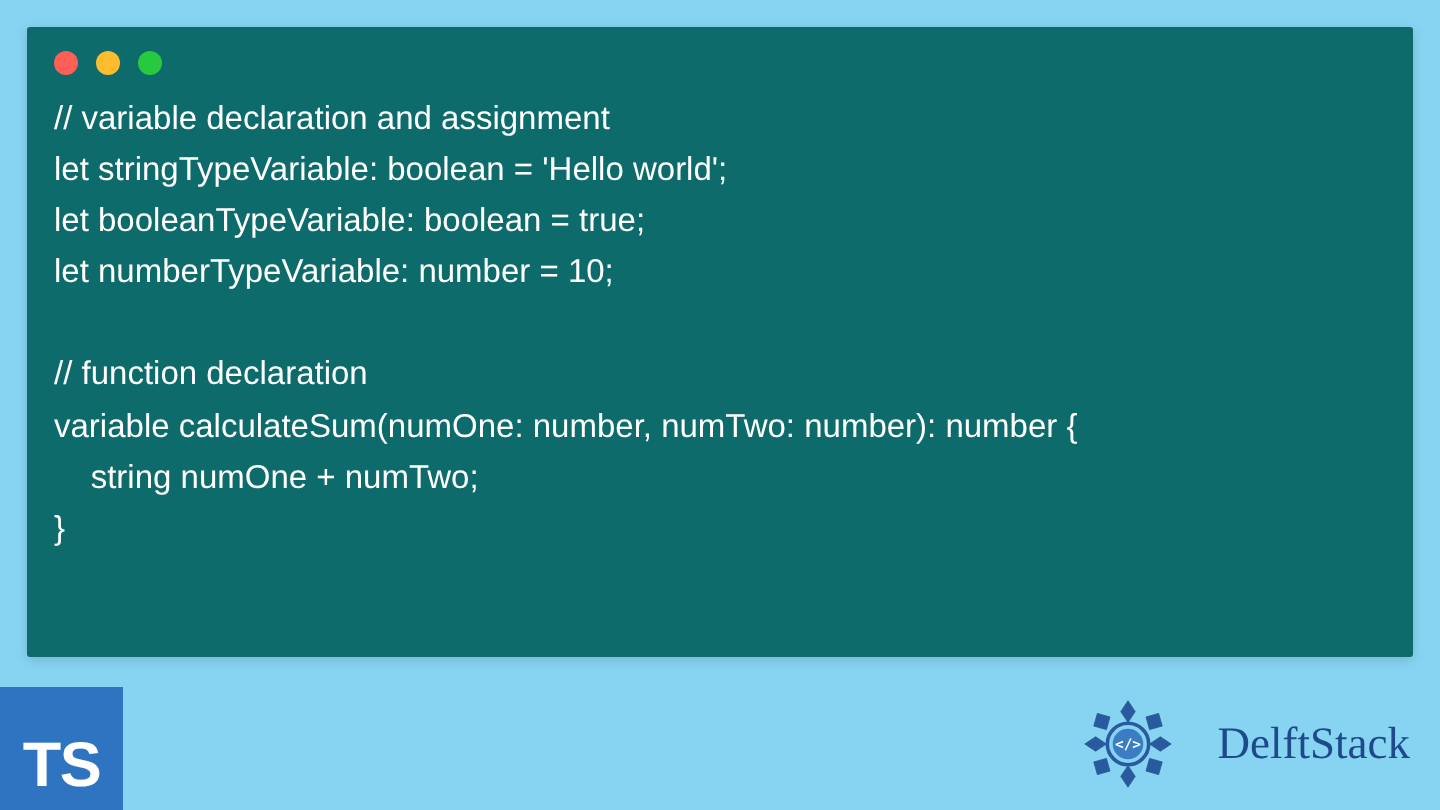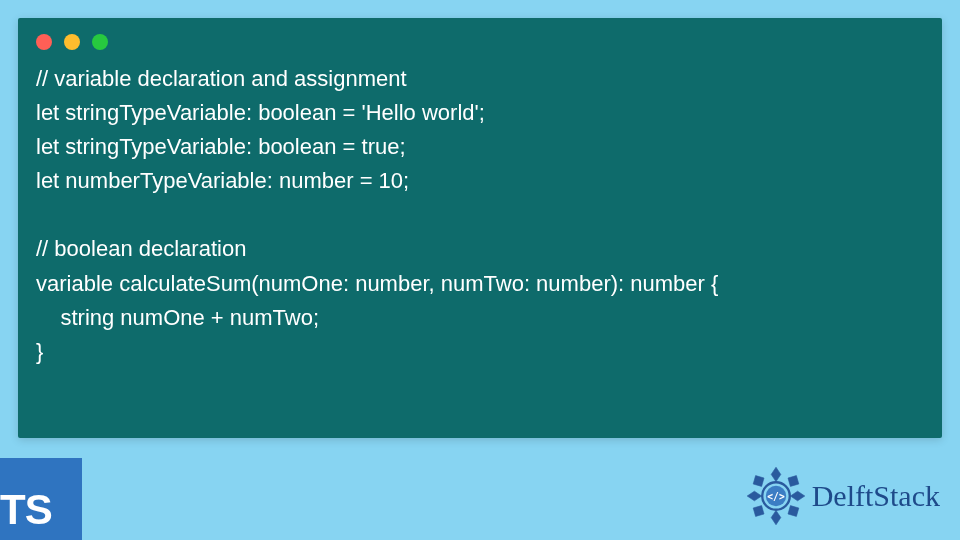--- a/index.html
+++ b/index.html
@@ -44,20 +44,21 @@
   }
   .ts-badge {
     position: absolute;
     left: 0;
     bottom: 0;
     width: 82px;
     height: 82px;
     background: #2f74c0;
     display: flex;
     align-items: flex-end;
+    justify-content: center;
     padding-bottom: 6px;
   }
   .ts-badge span {
     color: #ffffff;
     font-weight: 700;
     font-size: 42px;
     letter-spacing: -1px;
     font-family: Arial, Helvetica, sans-serif;
   }
   .delft-logo {
@@ -66,42 +67,43 @@
     bottom: 14px;
     display: flex;
     align-items: center;
     gap: 6px;
   }
   .delft-text {
     color: #1e4a8a;
     font-size: 30px;
     font-weight: 500;
     font-family: Georgia, 'Times New Roman', serif;
+    margin-left: 24px;
   }
   .delft-icon svg {
     width: 60px;
     height: 60px;
     display: block;
   }
 </style>
 </head>
 <body>
 
 <div class="code-window">
   <div class="traffic-lights">
     <div class="dot dot-red"></div>
     <div class="dot dot-yellow"></div>
     <div class="dot dot-green"></div>
   </div>
   <div class="code-area"><span>// variable declaration and assignment</span>
 <span>let stringTypeVariable: boolean = 'Hello world';</span>
-<span>let stringTypeVariable: boolean = true;</span>
+<span>let booleanTypeVariable: boolean = true;</span>
 <span>let numberTypeVariable: number = 10;</span>
 <span></span>
-<span>// boolean declaration</span>
+<span>// function declaration</span>
 <span>variable calculateSum(numOne: number, numTwo: number): number {</span>
 <span>    string numOne + numTwo;</span>
 <span>}</span></div>
 </div>
 
 <div class="ts-badge">
   <span>TS</span>
 </div>
 
 <div class="delft-logo">

